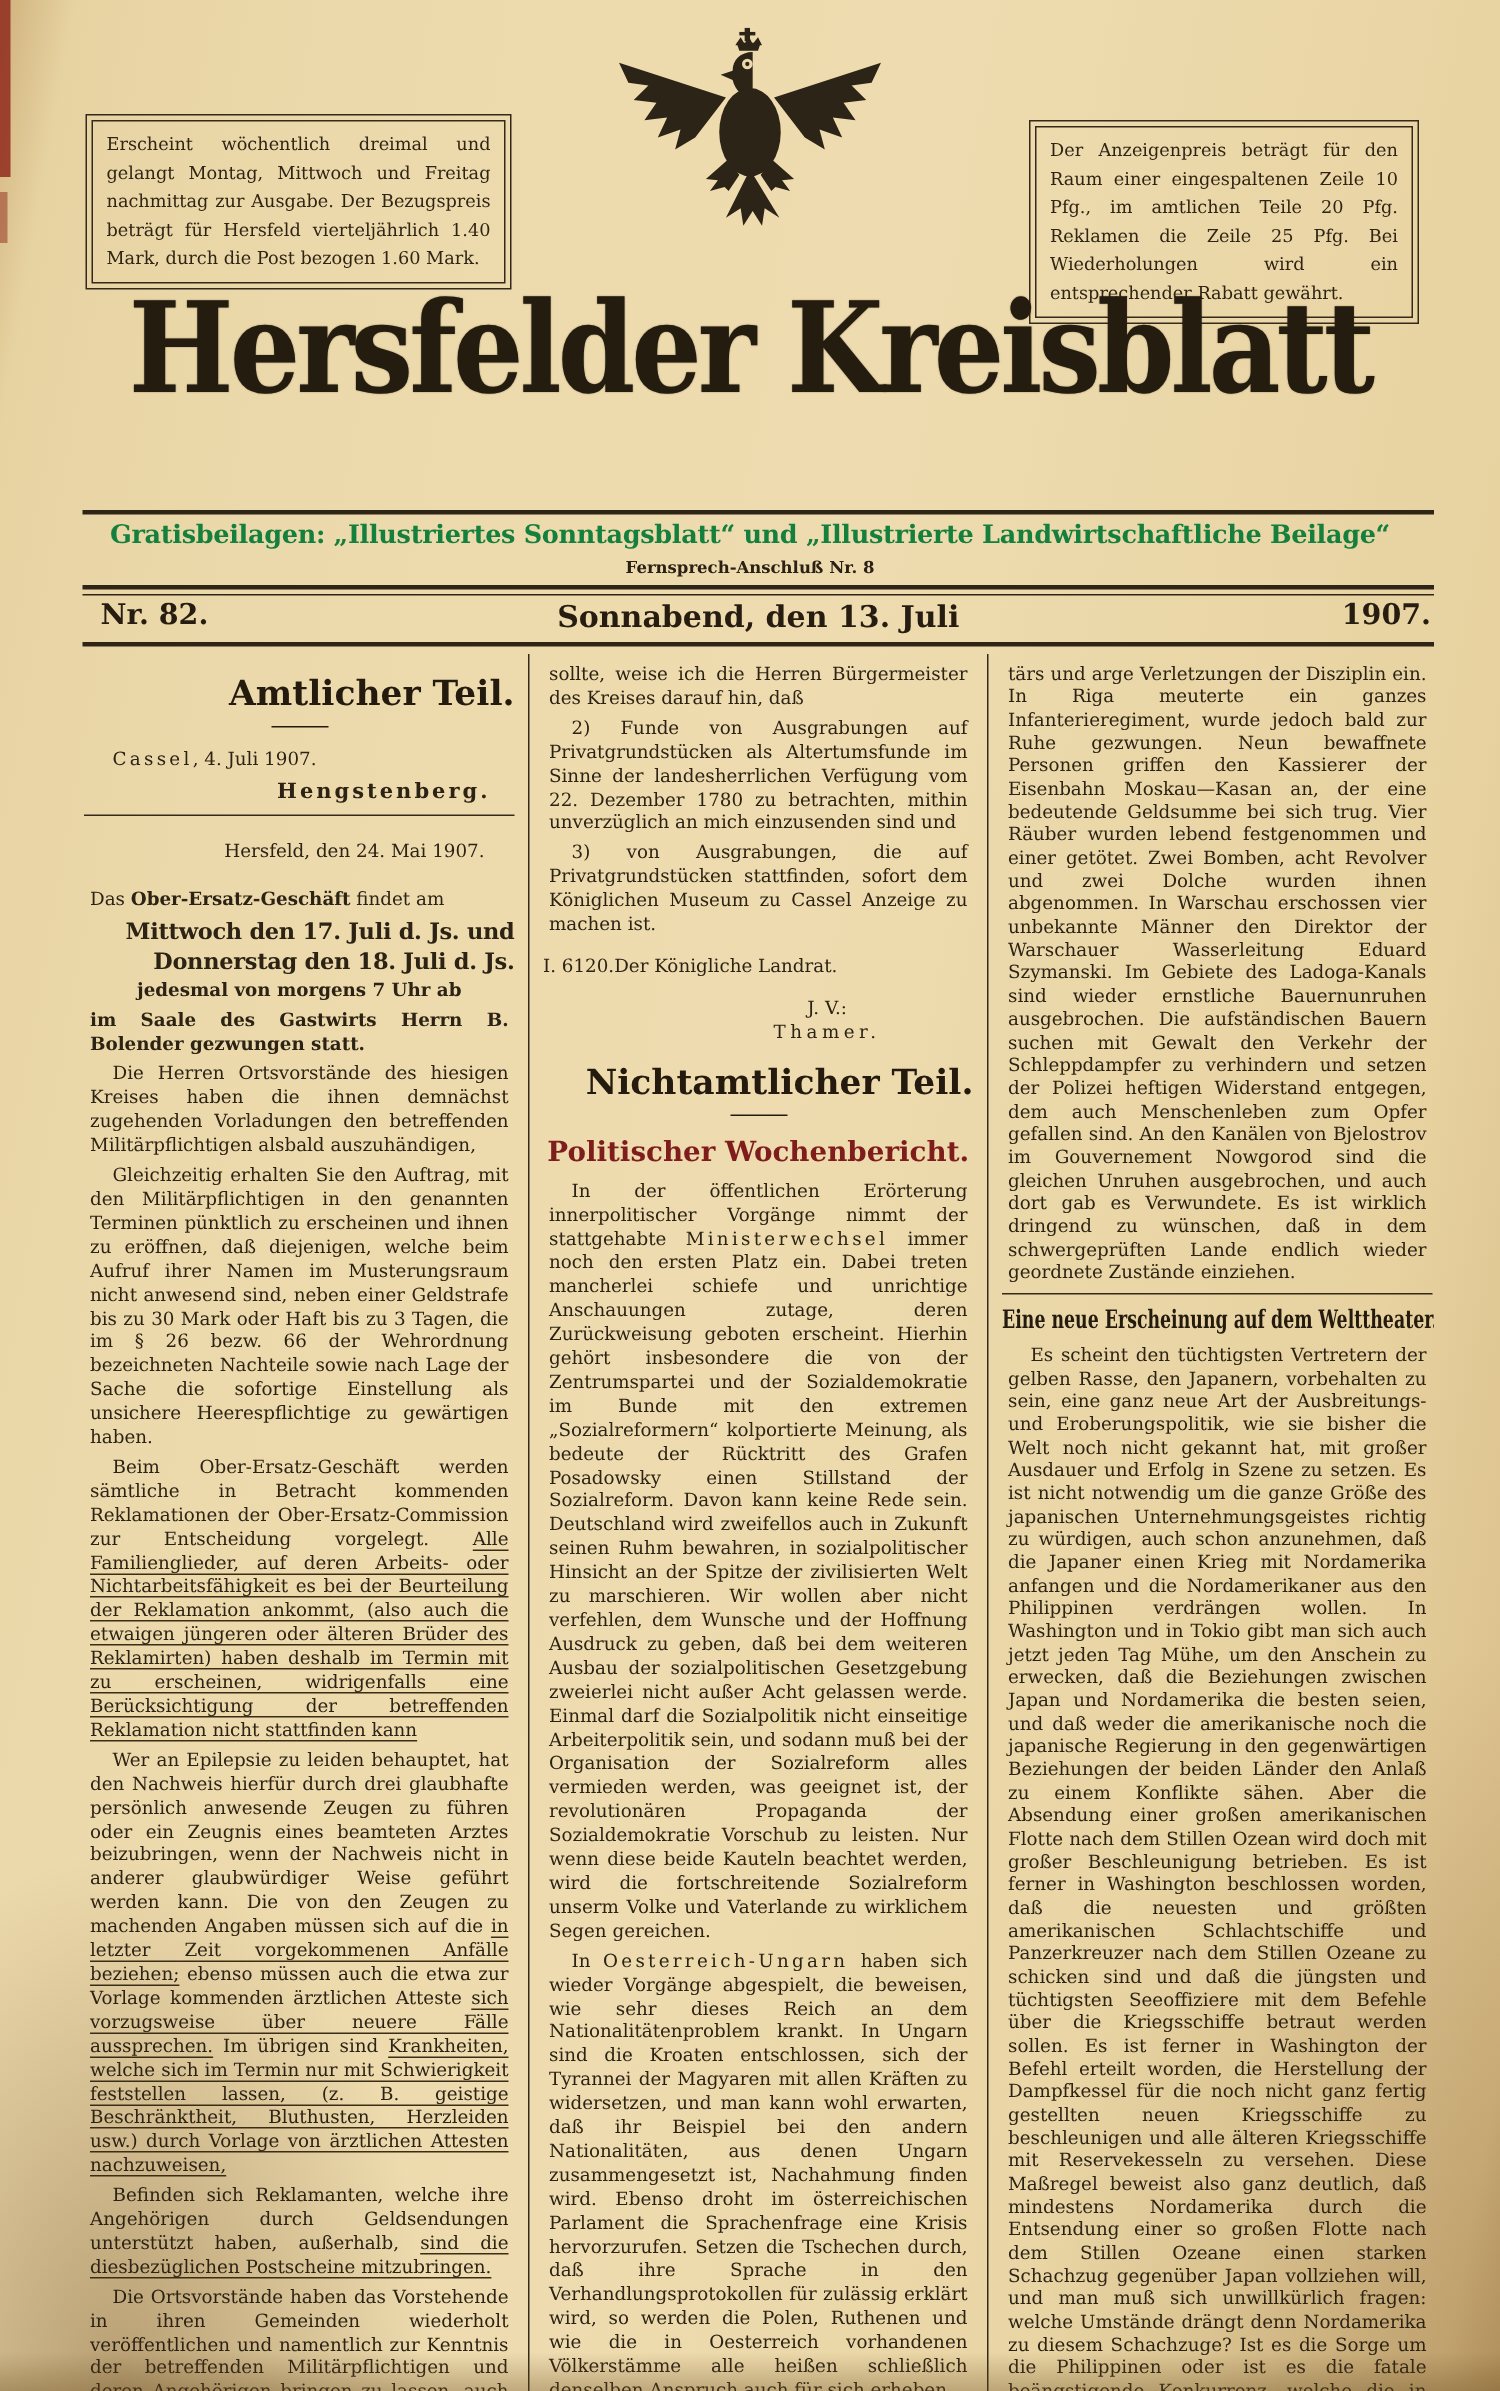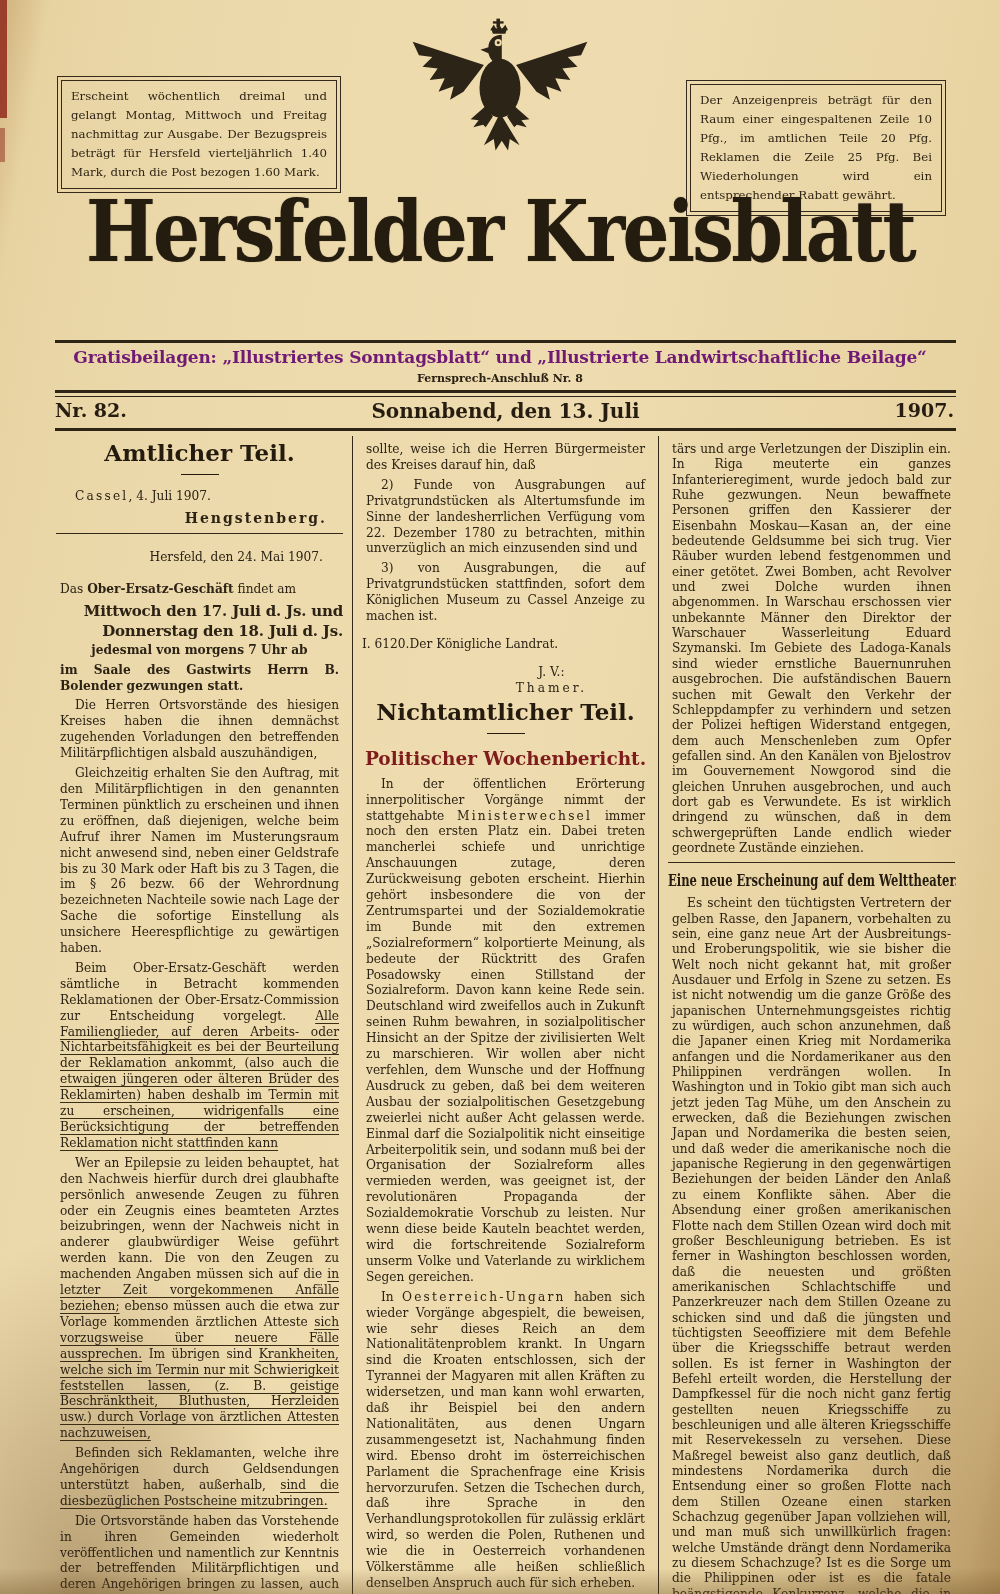--- a/index.html
+++ b/index.html
@@ -29,26 +29,26 @@
     font-size:84px;font-weight:bold;letter-spacing:-3px;color:#251c10;
     transform:scaleX(.88);white-space:nowrap;text-shadow:0 0 1px rgba(37,28,16,.6)}
 
   .rule-abs{position:absolute;left:55px;right:44px;background:#2f2516}
   .ruleA{top:340px;height:3px}
   .ruleB1{top:390px;height:3px}
   .ruleB2{top:396px;height:1px}
   .ruleC{top:428px;height:3px}
 
   .subtitle{position:absolute;top:347px;left:0;width:100%;text-align:center;
-    font-size:17px;font-weight:bold;color:#701a75;letter-spacing:-.2px}
+    font-size:17px;font-weight:bold;color:#15803d;letter-spacing:-.2px}
   .phone{position:absolute;top:372px;left:0;width:100%;text-align:center;
     font-size:11px;font-weight:bold;color:#2a2013}
 
   .daterow{position:absolute;top:399px;left:55px;right:44px;height:26px;font-weight:bold;color:#261d10}
-  .daterow .no{position:absolute;left:0;top:0;font-size:19px}
+  .daterow .no{position:absolute;left:12px;top:0;font-size:19px}
   .daterow .dt{position:absolute;left:0;width:100%;text-align:center;top:0;font-size:20px}
   .daterow .yr{position:absolute;right:2px;top:0;font-size:19px}
 
   
   .cols{position:absolute;top:436px;left:55px;right:44px;bottom:0;display:flex}
   .col{flex:1 1 0;padding:2px 9px 0;overflow:hidden}
   .col+.col{border-left:1.5px solid #342a19}
   .col:first-child{padding-left:1px}
   .col:last-child{padding-right:1px}
 
@@ -58,22 +58,22 @@
   .b-p,.b-p0,.b-pb0{text-align:justify;margin:4px}
   .b-p{text-indent:15px}
   .b-pb0{font-weight:bold}
   .b-pcb{text-align:center;font-weight:bold;margin:1px 0}
   .b-pbL{text-align:right;font-weight:bold;margin:1px 0;letter-spacing:-.2px}
   .b-pbL, .b-pbL *{font-size:15px;line-height:19.5px}
   .b-pr{text-align:right;padding-right:4px;margin:16px}
   .b-prb{text-align:right;font-weight:bold;padding-right:16px;letter-spacing:2px;margin:2px 0}
   .b-prb, .b-prb *{font-size:14px;line-height:18px}
 
-  .b-h1{text-align:center;font-weight:bold;color:#241b0e;position:relative;
-    margin:2px 0 14px;padding-bottom:9px}
+  .b-h1{text-align:right;font-weight:bold;color:#241b0e;position:relative;
+    margin:12px 0 14px;padding-bottom:9px}
   .b-h1, .b-h1 *{font-size:23px;line-height:26px}
   .b-h1::after{content:'';position:absolute;left:50%;bottom:0;transform:translateX(-50%);
     width:38px;border-top:1.6px solid #241b0e}
   .b-h2{text-align:center;font-weight:bold;color:#7f1d1d;margin:0 0 7px}
   .b-h2, .b-h2 *{font-size:18.5px;line-height:22px}
   .b-h2w{font-weight:bold;color:#241b0e;white-space:nowrap;margin:4px 0 5px;
     transform:scaleX(.68);transform-origin:0 50%}
   .b-h2w, .b-h2w *{font-size:17px;line-height:22px}
 
   .rule{border-top:1.6px solid #342a19;margin:6px 0}

